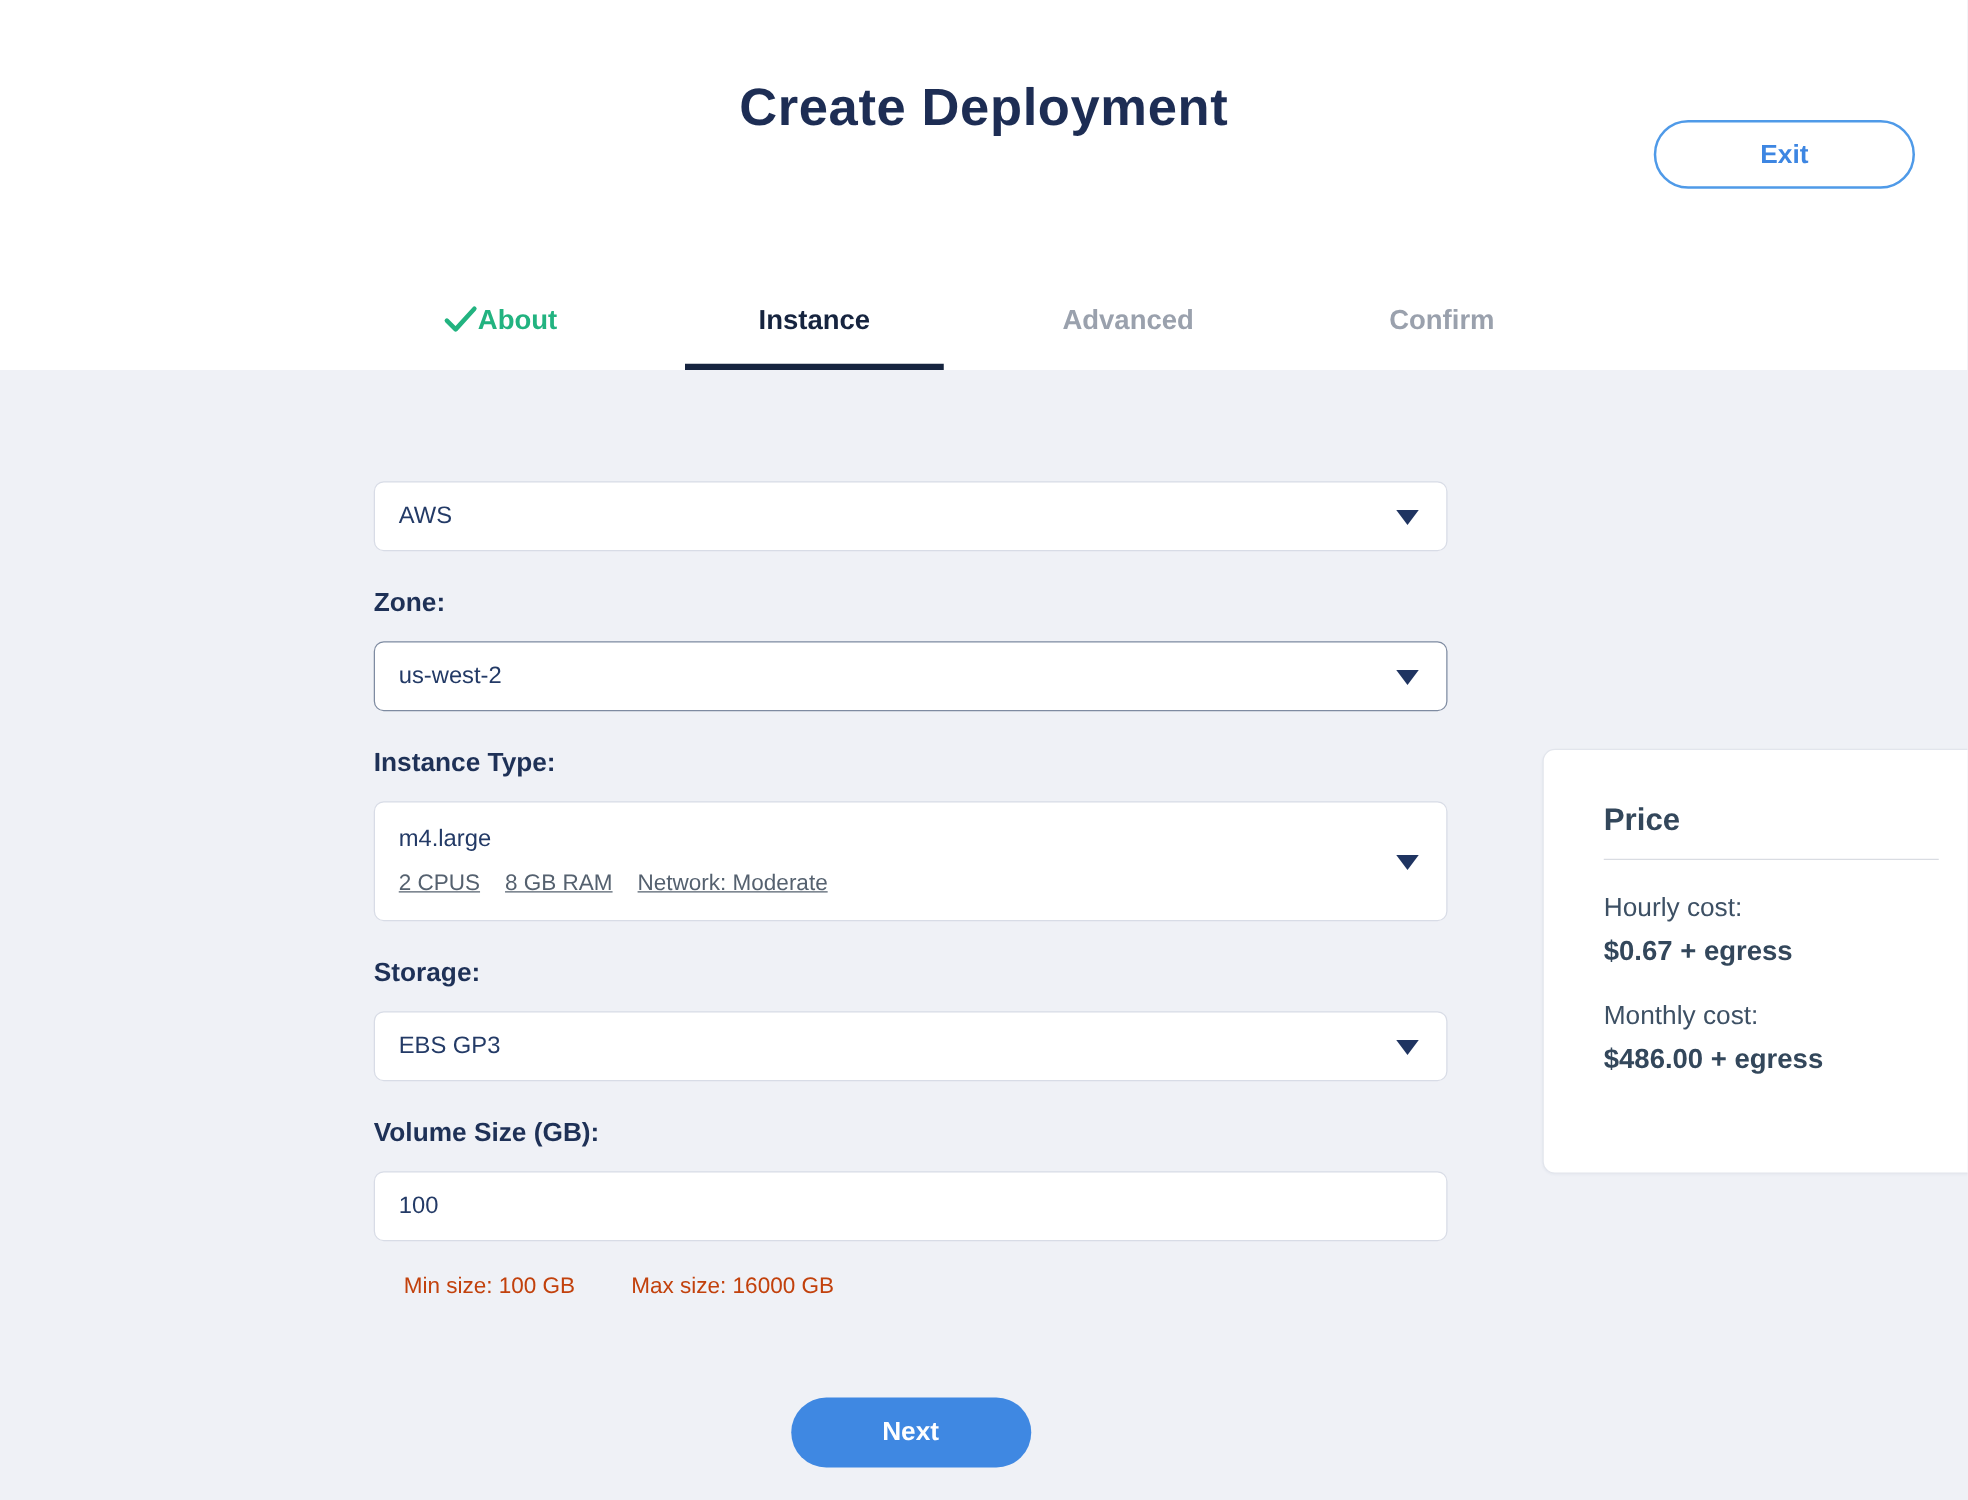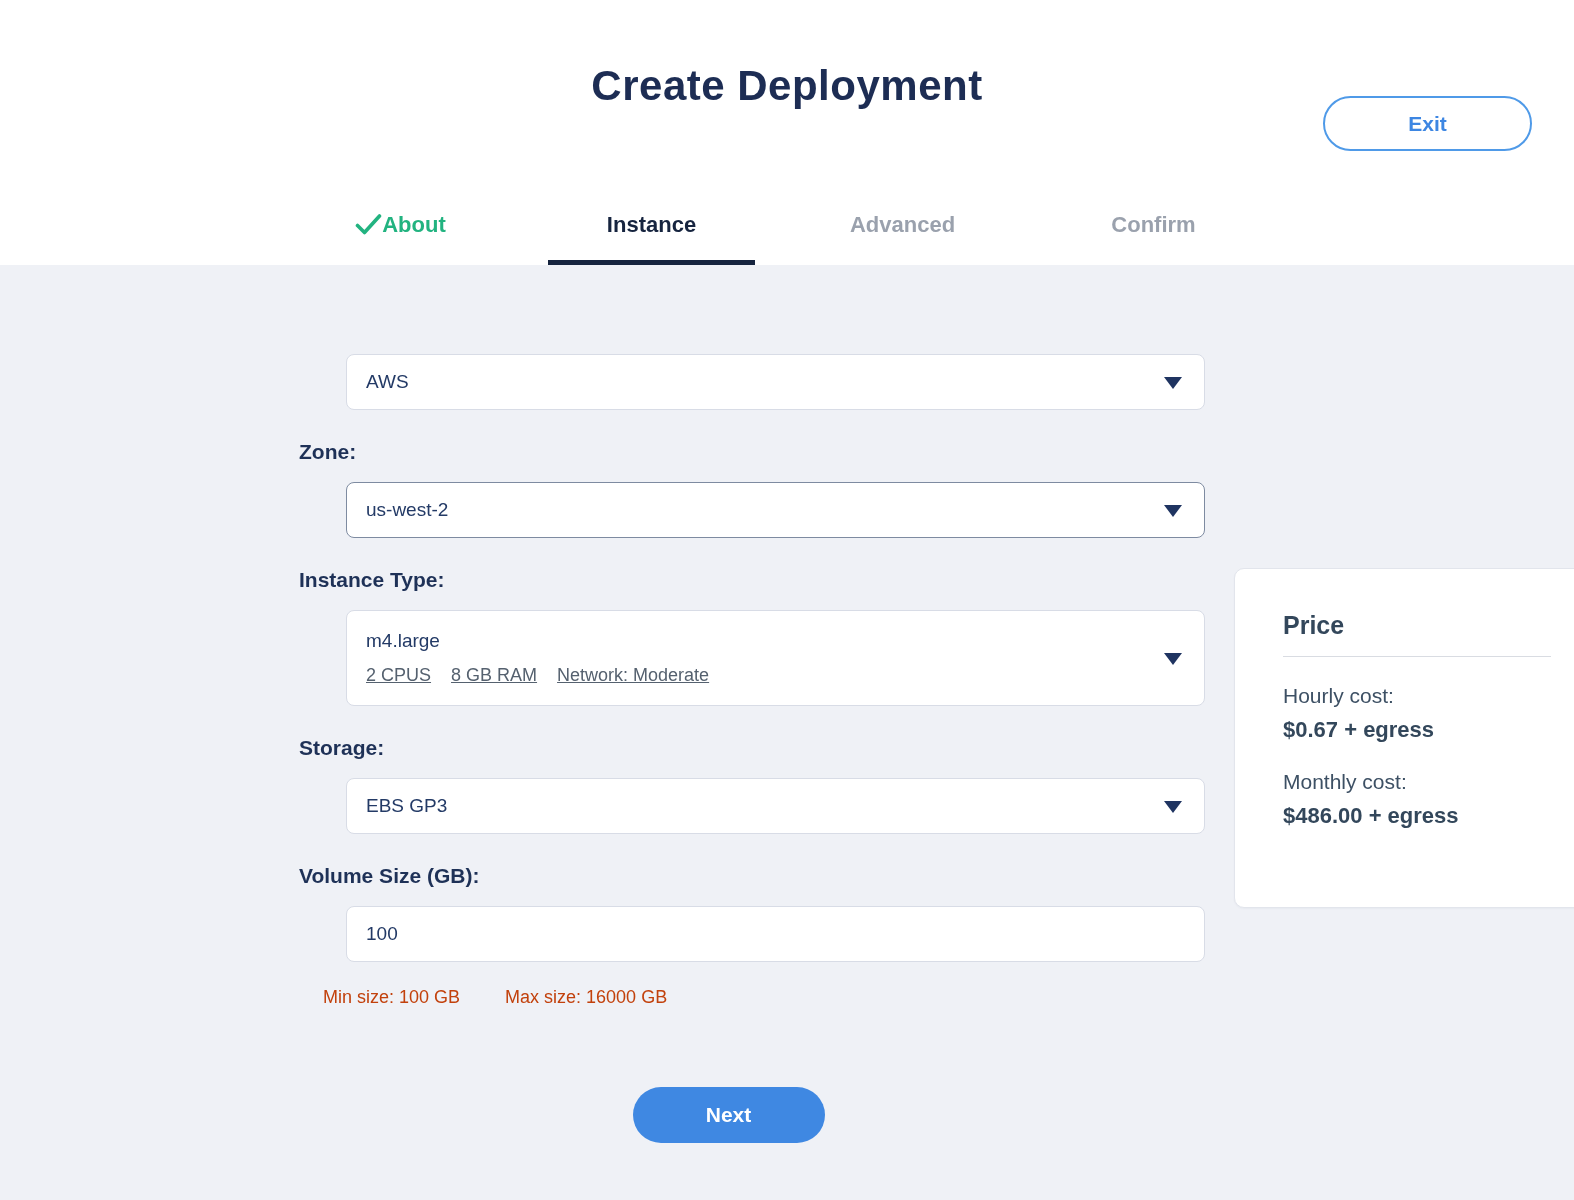--- a/index.html
+++ b/index.html
@@ -8,21 +8,21 @@
     font-family: "Liberation Sans", "DejaVu Sans", sans-serif;
     background: #eff1f6;
     position: relative;
     color: #1e3157;
   }
 
   
   .header {
     position: relative;
     background: #ffffff;
-    height: 265px;
+    height: 296px;
     width: 100%;
     text-decoration: underline;
   }
   .page-title {
     position: absolute;
     top: 62px;
     left: 0; right: 0;
     text-align: center;
     font-size: 42px;
     font-weight: bold;
@@ -91,21 +91,20 @@
     border: 1px solid #d8dce6;
     border-radius: 8px;
     display: flex;
     align-items: center;
     padding: 0 19px;
     font-size: 19px;
     color: #233a66;
     margin-bottom: 31px;
     position: relative;
     cursor: pointer;
-    margin-left: 47px;
   }
   .select-box.focused { border: 1px solid #7e8ba1; }
   .select-box.tall {
     height: 96px;
     flex-direction: column;
     align-items: flex-start;
     justify-content: center;
     gap: 13px;
   }
   .select-value { font-size: 19px; color: #233a66; }

